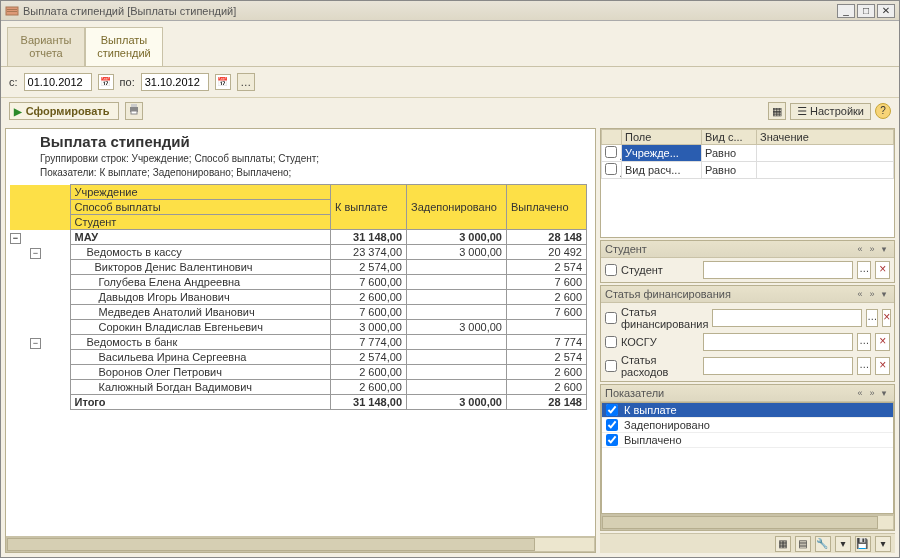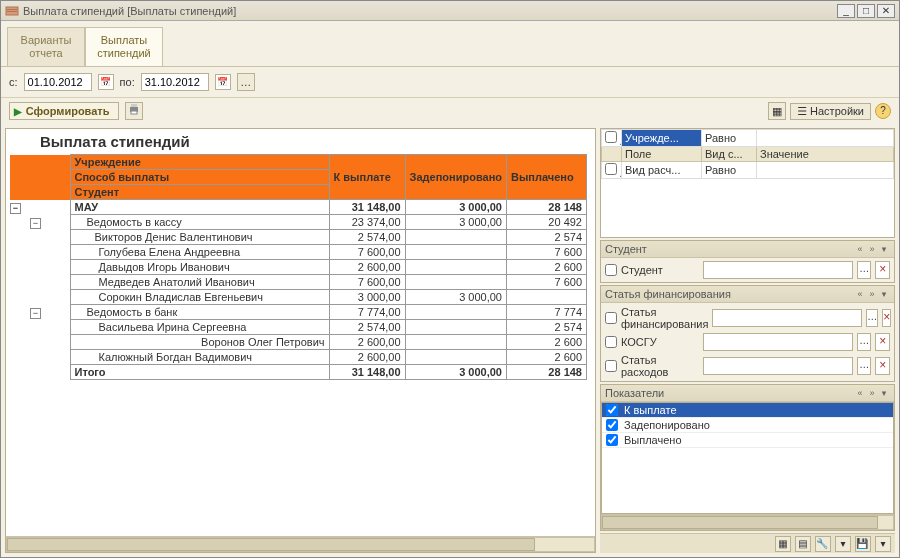--- a/index.html
+++ b/index.html
@@ -26,21 +26,21 @@
   .txtbtn { border:1px solid #b8b090; background:#f0ebd8; padding:1px 6px; cursor:pointer; display:flex; align-items:center; gap:3px; }
   .helpbtn { width:16px; height:16px; border-radius:8px; background:#f7d477; border:1px solid #c7a537; text-align:center; line-height:14px; font-size:10px; cursor:pointer; }
   .content { flex:1; display:flex; gap:4px; padding:4px; overflow:hidden; }
   .leftpane { flex:1; border:1px solid #b8b090; background:#fff; overflow:auto; display:flex; flex-direction:column; }
   .rightpane { width:295px; display:flex; flex-direction:column; gap:2px; overflow:hidden; }
   .report { padding:4px 8px 4px 4px; }
   .report h2 { margin:0 0 2px 0; font-size:15px; font-weight:bold; padding-left:30px; }
   .meta { padding-left:30px; font-size:10px; color:#333; line-height:1.4; margin-bottom:4px; }
   table.rep { border-collapse:collapse; width:100%; font-size:11px; margin-left:0; }
   table.rep td, table.rep th { border:1px solid #999; padding:1px 4px; white-space:nowrap; }
-  table.rep th { background:#f97316; font-weight:bold; text-align:left; }
+  table.rep th { background:#fde047; font-weight:normal; text-align:left; }
   .num { text-align:right; }
   .treecol { width:20px; border:none !important; background:#fff; padding:0 !important; }
   .treebox { width:11px; height:11px; border:1px solid #888; font-size:9px; line-height:9px; text-align:center; cursor:pointer; display:inline-block; }
   .bold { font-weight:bold; }
   .panel { border:1px solid #b8b090; background:#f4f0e4; }
   .panelhead { background:linear-gradient(#e8e2cb,#ded8c1); padding:2px 4px; font-size:11px; color:#555; display:flex; align-items:center; border-bottom:1px solid #c9c2a7; }
   .panelhead .spacer { flex:1; }
   .chev { width:12px; height:12px; font-size:9px; line-height:12px; text-align:center; cursor:pointer; color:#666; }
   .filtgrid { background:#fff; }
   .filtgrid table { width:100%; border-collapse:collapse; font-size:11px; table-layout:fixed; }
@@ -122,20 +122,22 @@
       <span class="helpbtn">?</span>
     </div>
   </div>
 
   <div class="content">
 
     <div class="leftpane">
       <div class="report">
         <h2>Выплата стипендий</h2>
         <div class="meta">
+          <div>Группировки строк: Учреждение; Способ выплаты; Студент;</div>
+          <div>Показатели: К выплате; Задепонировано; Выплачено;</div>
         </div>
         <table class="rep">
           <colgroup>
             <col style="width:14px">
               <col style="width:14px">
               <col style="width:14px">
             <col>
               <col style="width:76px">
               <col style="width:100px">
               <col style="width:80px">
@@ -236,21 +238,21 @@
                 <td class="treecol"></td>
                 <td style="padding-left: 28px;">Васильева Ирина Сергеевна</td>
                 <td class="num">2 574,00</td>
                 <td class="num"></td>
                 <td class="num">2 574</td>
               </tr>
               <tr>
                 <td class="treecol"></td>
                 <td class="treecol"></td>
                 <td class="treecol"></td>
-                <td style="padding-left: 28px; text-align: right;">Воронов Олег Петрович</td>
+                <td style="padding-left: 28px;">Воронов Олег Петрович</td>
                 <td class="num">2 600,00</td>
                 <td class="num"></td>
                 <td class="num">2 600</td>
               </tr>
               <tr>
                 <td class="treecol"></td>
                 <td class="treecol"></td>
                 <td class="treecol"></td>
                 <td style="padding-left: 28px;">Калюжный Богдан Вадимович</td>
                 <td class="num">2 600,00</td>
@@ -284,30 +286,30 @@
       <div class="panel filtgrid" style="height:110px; overflow:hidden;">
         <table>
           <colgroup>
               <col style="width:20px">
               <col style="width:80px">
               <col style="width:55px">
               <col>
             </colgroup>
           <tbody>
               <tr>
+            <th></th>
+            <th>Поле</th>
+            <th>Вид с...</th>
+            <th>Значение</th>
+          </tr>
+          <tr>
             <td><input type="checkbox" style=""></td>
             <td class="selcell">Учрежде...</td>
             <td>Равно</td>
             <td></td>
-          </tr>
-          <tr>
-            <th></th>
-            <th>Поле</th>
-            <th>Вид с...</th>
-            <th>Значение</th>
           </tr>
           <tr>
             <td><input type="checkbox" style=""></td>
             <td>Вид расч...</td>
             <td>Равно</td>
             <td></td>
           </tr>
         </tbody>
           </table>
       </div>

